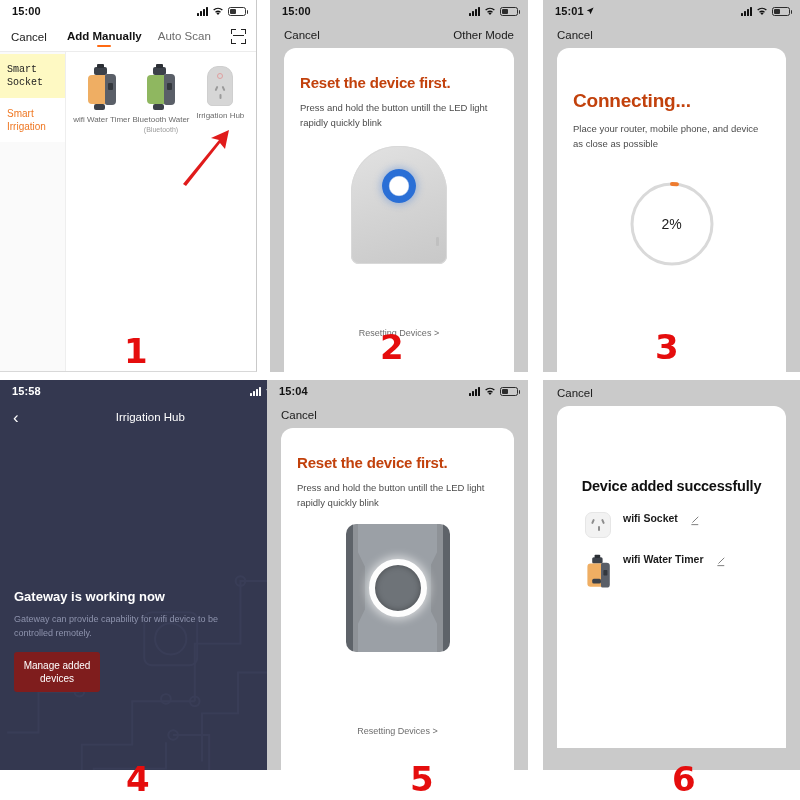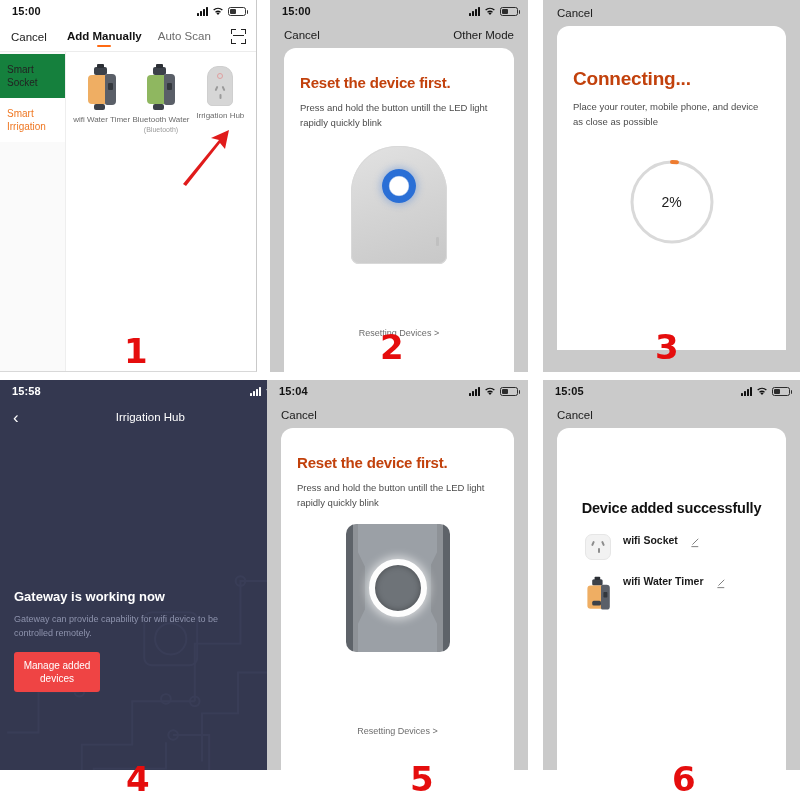--- a/index.html
+++ b/index.html
@@ -50,21 +50,21 @@
   .scan-ic { width: 15px; height: 15px; position: relative; }
   .scan-ic span { position:absolute; width:5px; height:5px; border:1.4px solid #222; }
   .scan-ic span:nth-child(1){left:0;top:0;border-right:0;border-bottom:0;}
   .scan-ic span:nth-child(2){right:0;top:0;border-left:0;border-bottom:0;}
   .scan-ic span:nth-child(3){left:0;bottom:0;border-right:0;border-top:0;}
   .scan-ic span:nth-child(4){right:0;bottom:0;border-left:0;border-top:0;}
   .scan-ic::after{content:"";position:absolute;left:2px;right:2px;top:6px;height:1.4px;background:#222;}
   .p1-body { display: flex; height: calc(100% - 52px); }
   .p1-side { width: 66px; background: #fafafa; border-right: 1px solid #eee; padding-top: 2px; }
   .p1-side-item { padding: 9px 7px; font-size: 10px; line-height: 13px; color: #222; }
-  .p1-side-item.dim { background: #15803d; }
+  .p1-side-item.dim { background: #fef9c3; font-family: Liberation Mono, monospace; }
   .p1-side-item.active { background: #fff; color: #ef7722; }
   .p1-grid { flex: 1; position: relative; display: flex; padding: 14px 6px 0 6px;
              gap: 0; align-items: flex-start; }
   .dev-cell { flex: 1; display: flex; flex-direction: column; align-items: center; gap: 5px; }
   .dev-cap { font-size: 8px; color: #6b6b6b; text-align: center; line-height: 10px; max-width: 58px; }
   .dev-cap .sub { font-size: 7px; color: #9b9b9b; display: block; }
 
   
   .wt { width: 34px; height: 44px; position: relative; }
   .wt .body { position:absolute; left:3px; top:9px; width:20px; height:29px;
@@ -152,21 +152,21 @@
   .p4-nav { height:30px; display:flex; align-items:center; justify-content:space-between;
             padding: 0 13px; }
   .p4-back { font-size:17px; line-height:1; color:#fff; font-weight: 300; }
   .p4-title { font-size:11.5px; color:#fff; }
   .p4-edit { width:14px; height:14px; }
   .p4-hero { position:absolute; left:0; right:0; bottom:0; top:52px; overflow:hidden; }
   .p4-circuit { position:absolute; inset:0; opacity:.33; }
   .p4-copy { position:absolute; left:14px; right:14px; bottom: 78px; }
   .p4-h { font-size:13px; font-weight:bold; color:#fff; }
   .p4-sub { font-size:9px; color:#8e93ad; line-height:14px; margin-top:8px; max-width:230px; }
-  .p4-btn { margin-top:12px; display:inline-block; background:#ef4444; color:#fff;
+  .p4-btn { margin-top:12px; display:inline-block; background:#7f1d1d; color:#fff;
      font-size:10px; line-height:13px; text-align:center; padding:7px 9px;
      border-radius:3px; width:86px; }
 
   
   .stepnum { position:absolute; color:#e50d0d; font-weight:bold; font-size:34px;
      font-family:"DejaVu Sans", sans-serif; line-height:1; }
 </style>
 </head>
 <body>
 
@@ -289,20 +289,44 @@
       <div class="dev2">
         <div class="ring"></div>
         <div class="slot"></div>
       </div>
       <div class="reset-link">Resetting Devices &gt;</div>
     </div>
     <div class="stepnum" style="left:110px; top:330px;">2</div>
   </div>
 
   <div class="panel iosphone" id="panel3" style="left:543px; top:0; width:257px; height:372px;">
+    <div class="statusbar">
+      <span class="time">
+        <span>15:01</span>
+        <svg class="loc-arrow" viewBox="0 0 10 10">
+            <path d="M9.5.5 1 4.3l3.3 1.3L5.6 9z"></path>
+          </svg>
+      </span>
+      <span class="sb-right">
+        <span class="bars">
+            <i></i>
+            <i></i>
+            <i></i>
+            <i></i>
+          </span>
+        <span class="wifi">
+          <svg viewBox="0 0 14 10" width="12" height="9">
+              <path fill="currentColor" d="M7 9.2 5.1 6.9a3 3 0 0 1 3.8 0zM3.6 5.3a5.4 5.4 0 0 1 6.8 0l-1 1.2a3.9 3.9 0 0 0-4.8 0zM1.4 2.6a8.7 8.7 0 0 1 11.2 0l-1 1.2a7.2 7.2 0 0 0-9.2 0z"></path>
+            </svg>
+        </span>
+        <span class="batt">
+            <i></i>
+          </span>
+      </span>
+    </div>
     <div class="ios-nav">
       <span>Cancel</span>
       <span></span>
     </div>
     <div class="ios-card">
       <div class="card-h1" style="font-size:19px; margin-top:26px">Connecting...</div>
       <div class="card-p">Place your router, mobile phone, and device as close as possible</div>
       <div class="prog-wrap">
         <svg width="88" height="88" viewBox="0 0 88 88">
           <circle cx="44" cy="44" r="40" fill="none" stroke="#d9d9d9" stroke-width="3"></circle>
@@ -404,39 +428,20 @@
         <div class="tw"></div>
         <div class="ring"></div>
       </div>
       <div class="reset-link">Resetting Devices &gt;</div>
     </div>
     <div class="stepnum" style="left:142px; top:372px;"></div>
   </div>
   <div class="stepnum" style="left:410px; top:762px;">5</div>
 
   <div class="panel iosphone" id="panel6" style="left:543px; top:380px; width:257px; height:390px;">
-    <div class="statusbar">
-      <span class="time">15:05</span>
-      <span class="sb-right">
-        <span class="bars">
-            <i></i>
-            <i></i>
-            <i></i>
-            <i></i>
-          </span>
-        <span class="wifi">
-          <svg viewBox="0 0 14 10" width="12" height="9">
-              <path fill="currentColor" d="M7 9.2 5.1 6.9a3 3 0 0 1 3.8 0zM3.6 5.3a5.4 5.4 0 0 1 6.8 0l-1 1.2a3.9 3.9 0 0 0-4.8 0zM1.4 2.6a8.7 8.7 0 0 1 11.2 0l-1 1.2a7.2 7.2 0 0 0-9.2 0z"></path>
-            </svg>
-        </span>
-        <span class="batt">
-            <i></i>
-          </span>
-      </span>
-    </div>
     <div class="ios-nav">
       <span>Cancel</span>
       <span></span>
     </div>
     <div class="ios-card">
       <div class="added-title">Device added successfully</div>
       <div class="added-list">
 
         <div class="added-row">
           <span class="sock-ic">

